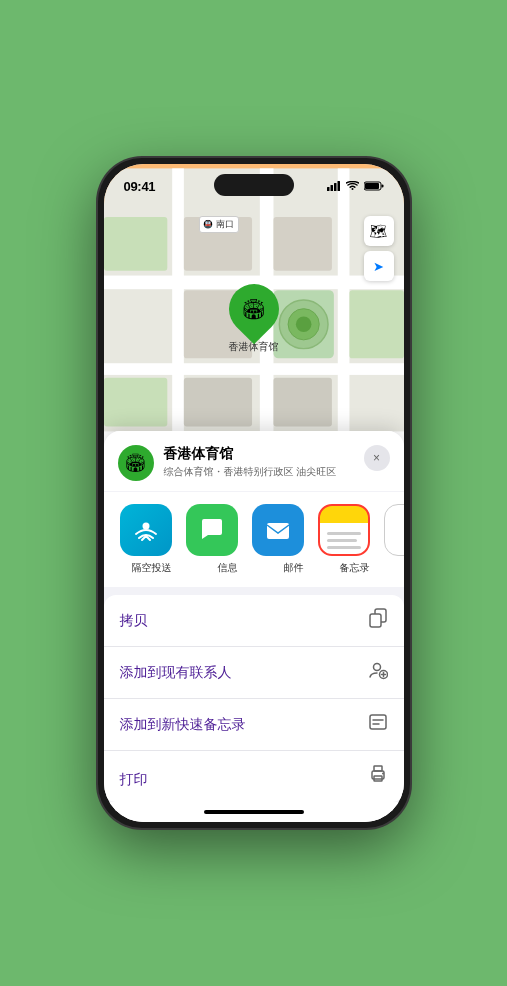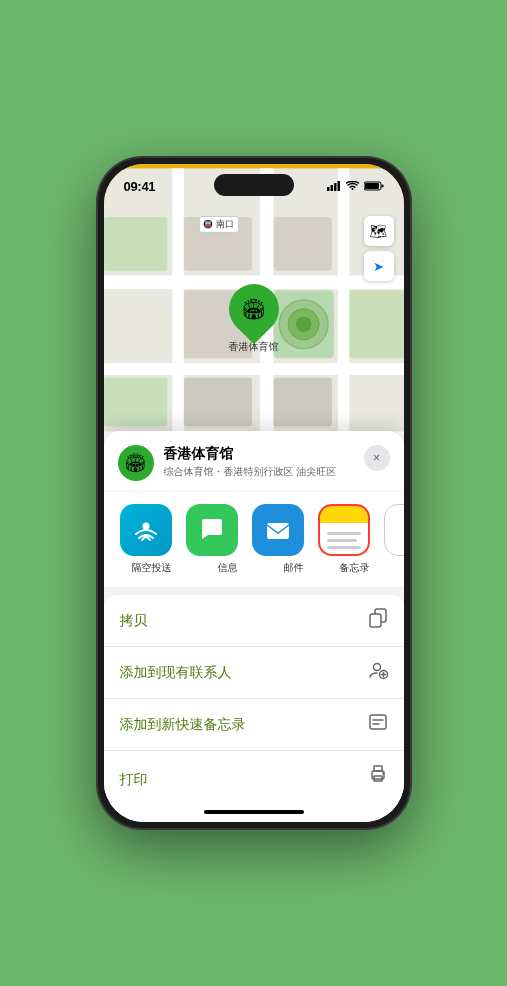--- a/index.html
+++ b/index.html
@@ -78,21 +78,21 @@
       fill: #000;
     }
 
     
     .map-area {
       position: absolute;
       top: 0;
       left: 0;
       right: 0;
       height: 340px;
-      background: #eab308;
+      background: #fdba74;
       overflow: hidden;
     }
 
     .map-label {
       position: absolute;
       top: 52px;
       left: 95px;
       background: white;
       border: 1px solid #ccc;
       border-radius: 3px;
@@ -301,21 +301,21 @@
       border-bottom: 0.5px solid #e5e5ea;
     }
 
     .action-row:last-child {
       border-bottom: none;
       align-items: flex-end;
     }
 
     .action-label {
       font-size: 14px;
-      color: #4d7c0f;
+      color: #4c1d95;
     }
 
     .action-icon {
       font-size: 18px;
       color: #666;
     }
 
     
     .home-indicator {
       height: 20px;

